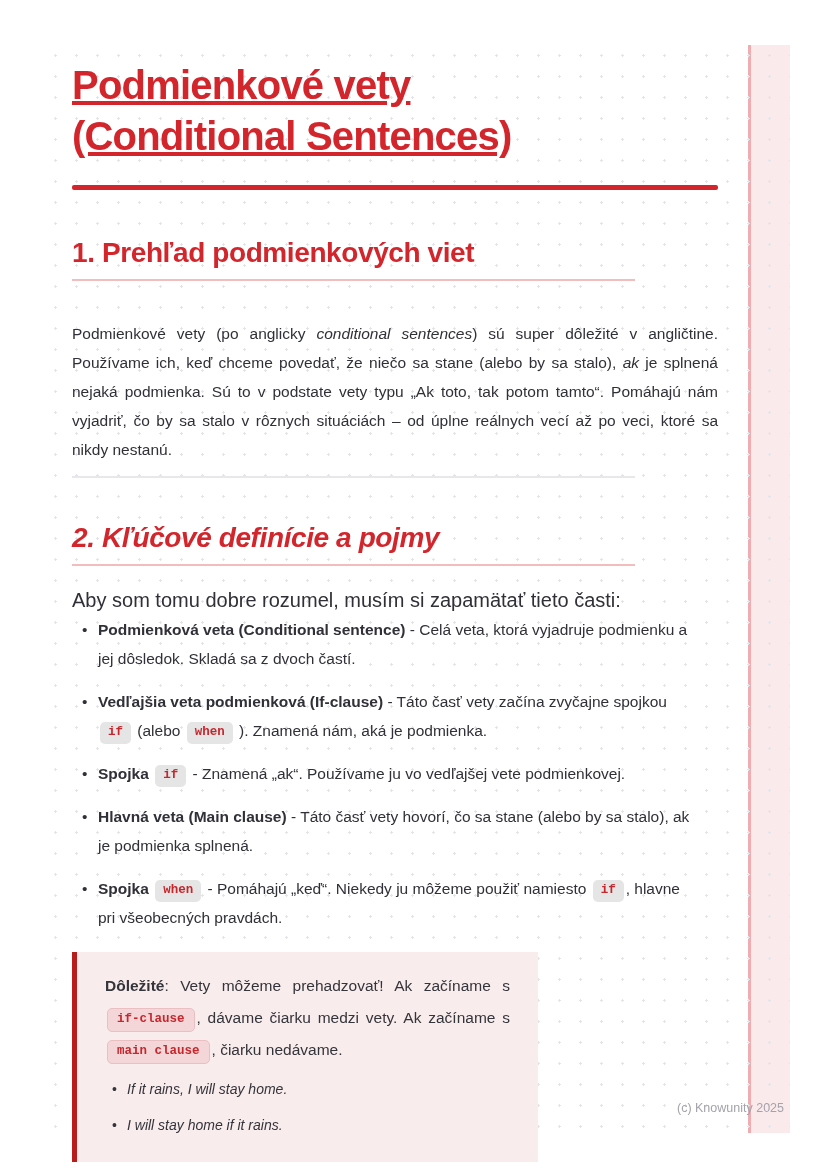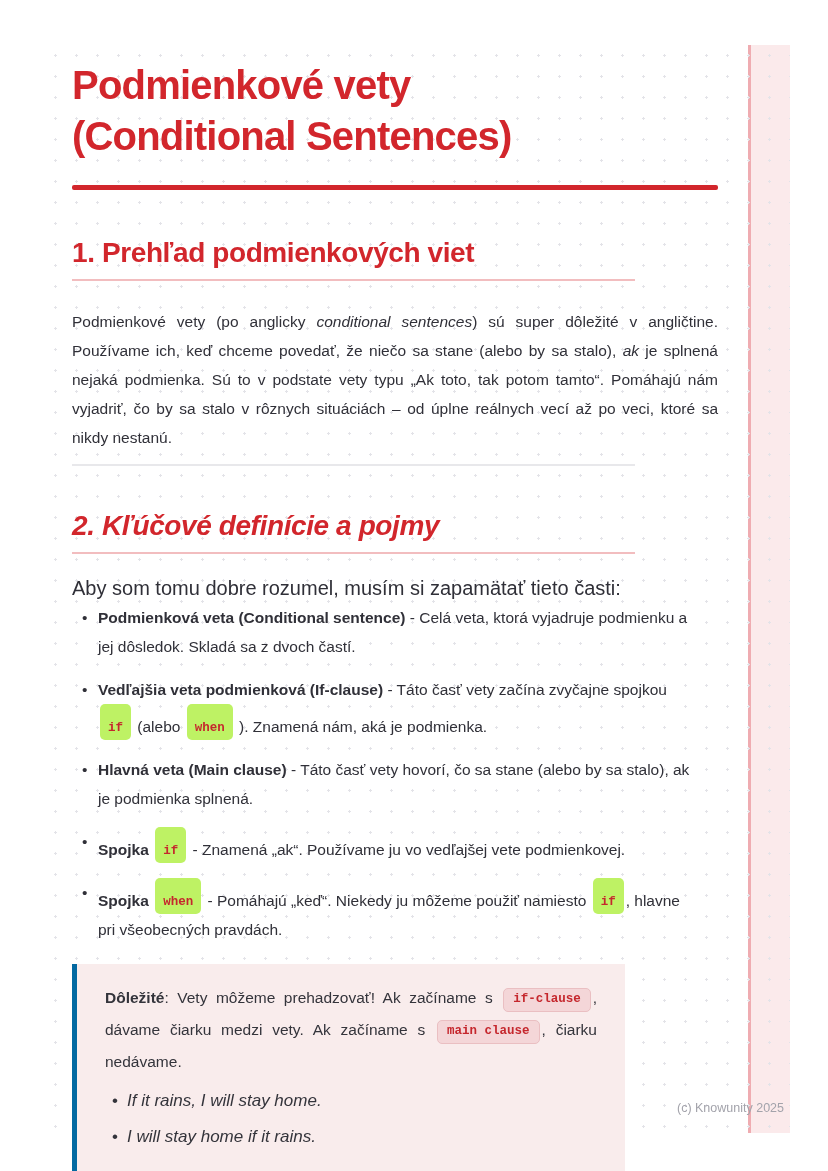--- a/index.html
+++ b/index.html
@@ -34,20 +34,21 @@
     width: 646px;
     z-index: 3;
   }
   .page-title {
     margin-top: 60px;
     font-size: 40px;
     line-height: 51px;
     font-weight: bold;
     letter-spacing: -0.8px;
     color: #d2262c;
+    text-decoration: underline;
   }
   .title-rule {
     margin-top: 23px;
     width: 646px; height: 5px;
     background: #d2262c;
     border-radius: 2px;
   }
   .section-heading {
     margin-top: 46px;
     font-size: 28px;
@@ -56,21 +57,21 @@
     letter-spacing: -0.4px;
     color: #d2262c;
   }
   .section-heading.second { margin-top: 43px; font-style: italic; }
   .heading-rule {
     margin-top: 9px;
     width: 563px; height: 2px;
     background: #f2bdbf;
   }
   .body-paragraph {
-    margin-top: 26px;
+    margin-top: 38px;
     width: 646px;
     font-size: 15.5px;
     line-height: 29px;
     text-align: justify;
     color: #303038;
   }
   .divider {
     margin-top: 12px;
     width: 563px; height: 2px;
     background: #e8e8eb;
@@ -101,54 +102,54 @@
     color: #303038;
   }
   .rt-b { font-weight: bold; }
   .rt-i { font-style: italic; }
   .code-badge {
     display: inline-block;
     font-family: "Liberation Mono", monospace;
     font-size: 12.5px;
     font-weight: bold;
     color: #c5272d;
-    background: #bef264;
+    background: #e5e5e5;
     border-radius: 5px;
-    padding: 15px 8px 2px 8px;
+    padding: 1px 8px 2px 8px;
     line-height: 19px;
     white-space: nowrap;
     vertical-align: 1px;
     margin: 0 2px;
   }
   .callout {
     margin-top: 20px;
-    width: 553px;
+    width: 466px;
     background: #f9ecec;
-    border-left: 5px solid #0369a1;
+    border-left: 5px solid #b91c1c;
     padding: 18px 28px 16px 28px;
   }
   .callout-body {
     font-size: 15.5px;
     line-height: 32px;
     text-align: justify;
     color: #34343b;
   }
   .callout .code-badge {
     background: #f4d6d8;
     border: 1px solid #eabfc2;
     padding: 1px 9px 2px 9px;
   }
   ul.example-list {
     margin-top: 8px;
     list-style: none;
     padding-left: 22px;
   }
   ul.example-list > li {
     position: relative;
-    font-size: 17px;
+    font-size: 14px;
     line-height: 30px;
     margin-bottom: 6px;
     font-style: italic;
     color: #34343b;
   }
   ul.example-list > li::before {
     content: "\2022";
     position: absolute;
     left: -15px; top: 0;
     font-style: normal;
@@ -183,22 +184,22 @@
   <div class="divider"></div>
 
   <h2 class="section-heading second">2. Kľúčové definície a pojmy</h2>
   <div class="heading-rule"></div>
 
   <p class="intro-line">Aby som tomu dobre rozumel, musím si zapamätať tieto časti:</p>
 
   <ul class="bullet-list">
     <li><span class="rt-b">Podmienková veta (Conditional sentence)</span><span class=""> - Celá veta, ktorá vyjadruje podmienku a jej dôsledok. Skladá sa z dvoch častí.</span></li>
     <li><span class="rt-b">Vedľajšia veta podmienková (If-clause)</span><span class=""> - Táto časť vety začína zvyčajne spojkou </span><span class="code-badge">if</span><span class=""> (alebo </span><span class="code-badge">when</span><span class=""> ). Znamená nám, aká je podmienka.</span></li>
+    <li><span class="rt-b">Spojka </span><span class="code-badge">if</span><span class=""> - Znamená „ak“. Používame ju vo vedľajšej vete podmienkovej.</span></li>
     <li><span class="rt-b">Hlavná veta (Main clause)</span><span class=""> - Táto časť vety hovorí, čo sa stane (alebo by sa stalo), ak je podmienka splnená.</span></li>
-    <li><span class="rt-b">Spojka </span><span class="code-badge">if</span><span class=""> - Znamená „ak“. Používame ju vo vedľajšej vete podmienkovej.</span></li>
     <li><span class="rt-b">Spojka </span><span class="code-badge">when</span><span class=""> - Pomáhajú „keď“. Niekedy ju môžeme použiť namiesto </span><span class="code-badge">if</span><span class="">, hlavne pri všeobecných pravdách.</span></li>
   </ul>
 
   <div class="callout">
     <p class="callout-body"><span class="rt-b">Dôležité</span><span class="">: Vety môžeme prehadzovať! Ak začíname s </span><span class="code-badge">if-clause</span><span class="">, dávame čiarku medzi vety. Ak začíname s </span><span class="code-badge">main clause</span><span class="">, čiarku nedávame.</span></p>
     <ul class="example-list">
       <li>If it rains, I will stay home.</li>
       <li>I will stay home if it rains.</li>
     </ul>
   </div>

